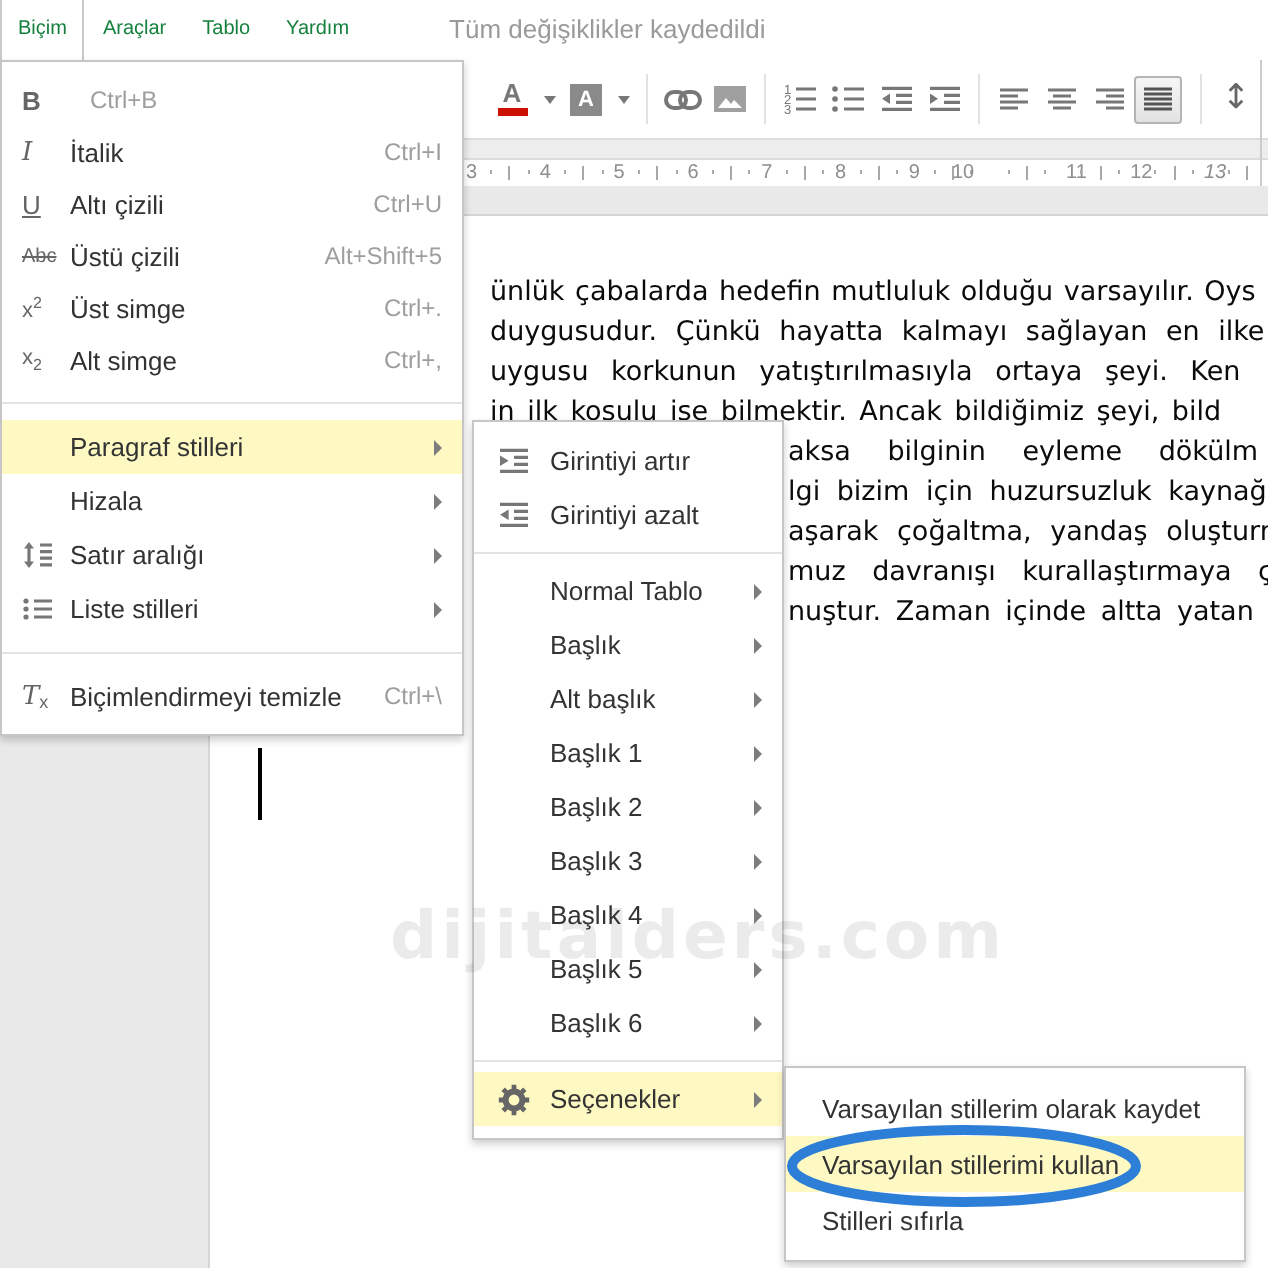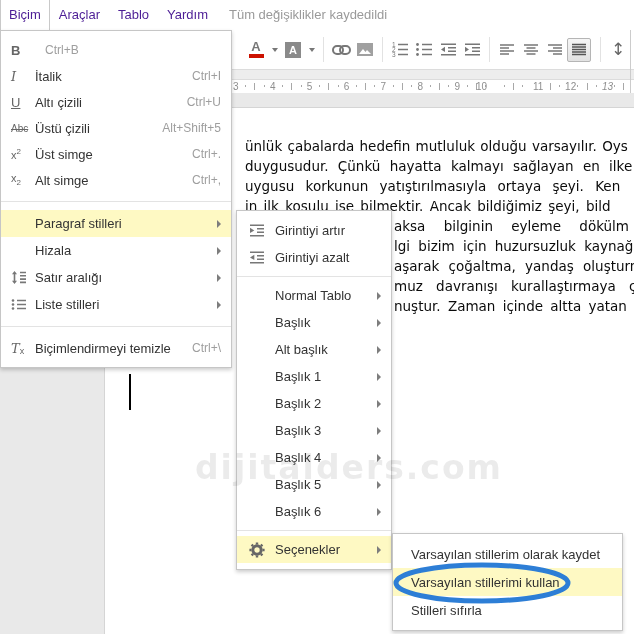--- a/index.html
+++ b/index.html
@@ -2,24 +2,24 @@
 <html><head>
 <meta charset="utf-8">
 <style>
   html,body{margin:0;padding:0}
   body{width:634px;height:634px;position:relative;overflow:hidden;background:#fff;
        font-family:"Liberation Sans",sans-serif;-webkit-font-smoothing:antialiased}
 
   
   .menubar{position:absolute;left:0;top:0;width:634px;height:30px;background:#fff;
            display:flex;align-items:flex-end;z-index:4}
-  .mb-item{padding:0 9px;height:30px;line-height:30px;font-size:13px;color:#4c1d95;cursor:default}
+  .mb-item{padding:0 9px;height:30px;line-height:30px;font-size:10px;color:#15803d;cursor:default}
   .mb-item.active{border:1px solid #c9c9c9;border-bottom:none;background:#fff;height:31px;
                   box-sizing:border-box;position:relative;z-index:6;padding:0 8px}
-  .mb-status{margin-left:12px;color:#9a9a9a;font-size:13px;line-height:30px}
+  .mb-status{margin-left:41px;color:#9a9a9a;font-size:13px;line-height:30px}
 
   
   .toolbar{position:absolute;left:232px;top:30px;width:398px;height:39px;background:#fff;
            display:flex;align-items:center;padding-left:12px;box-sizing:border-box}
   .tbtn{width:24px;height:26px;display:flex;flex-direction:column;align-items:center;
         justify-content:center;flex:none}
   .tbtn.narrow{width:13px}
   .tbtn.pressed{background:linear-gradient(#f6f6f6,#e2e2e2);border:1px solid #b5b5b5;
                 border-radius:2px;height:24px;box-sizing:border-box}
   .tsep{width:1px;height:25px;background:#e2e2e2;margin:0 5px;flex:none}

